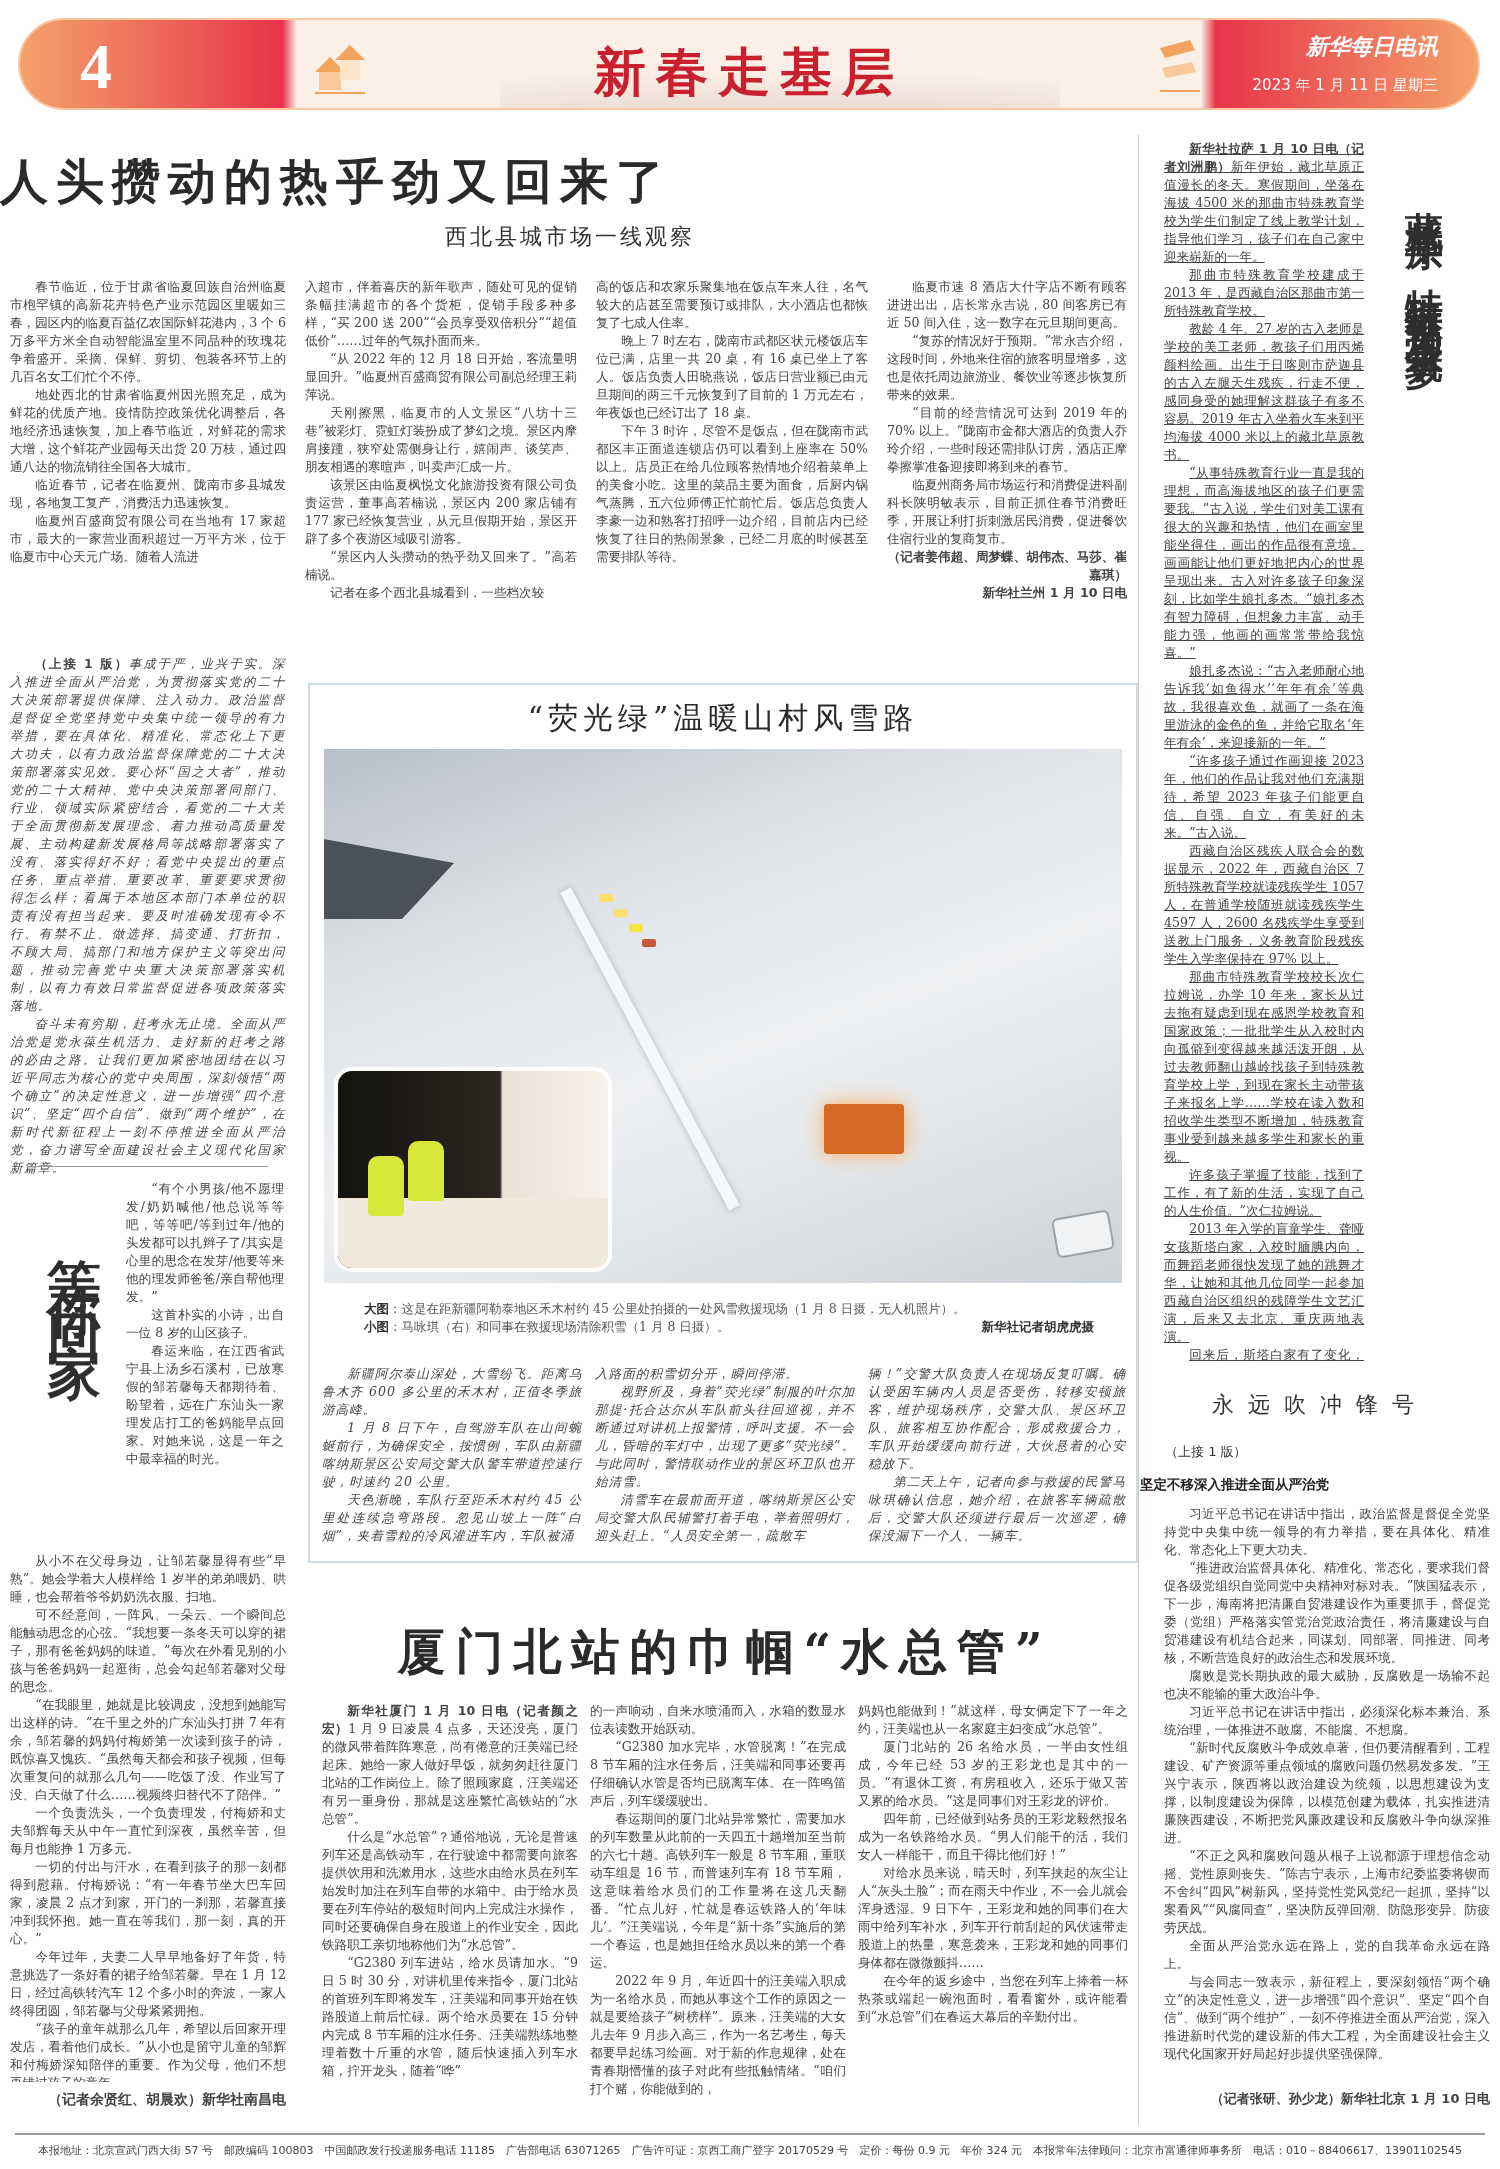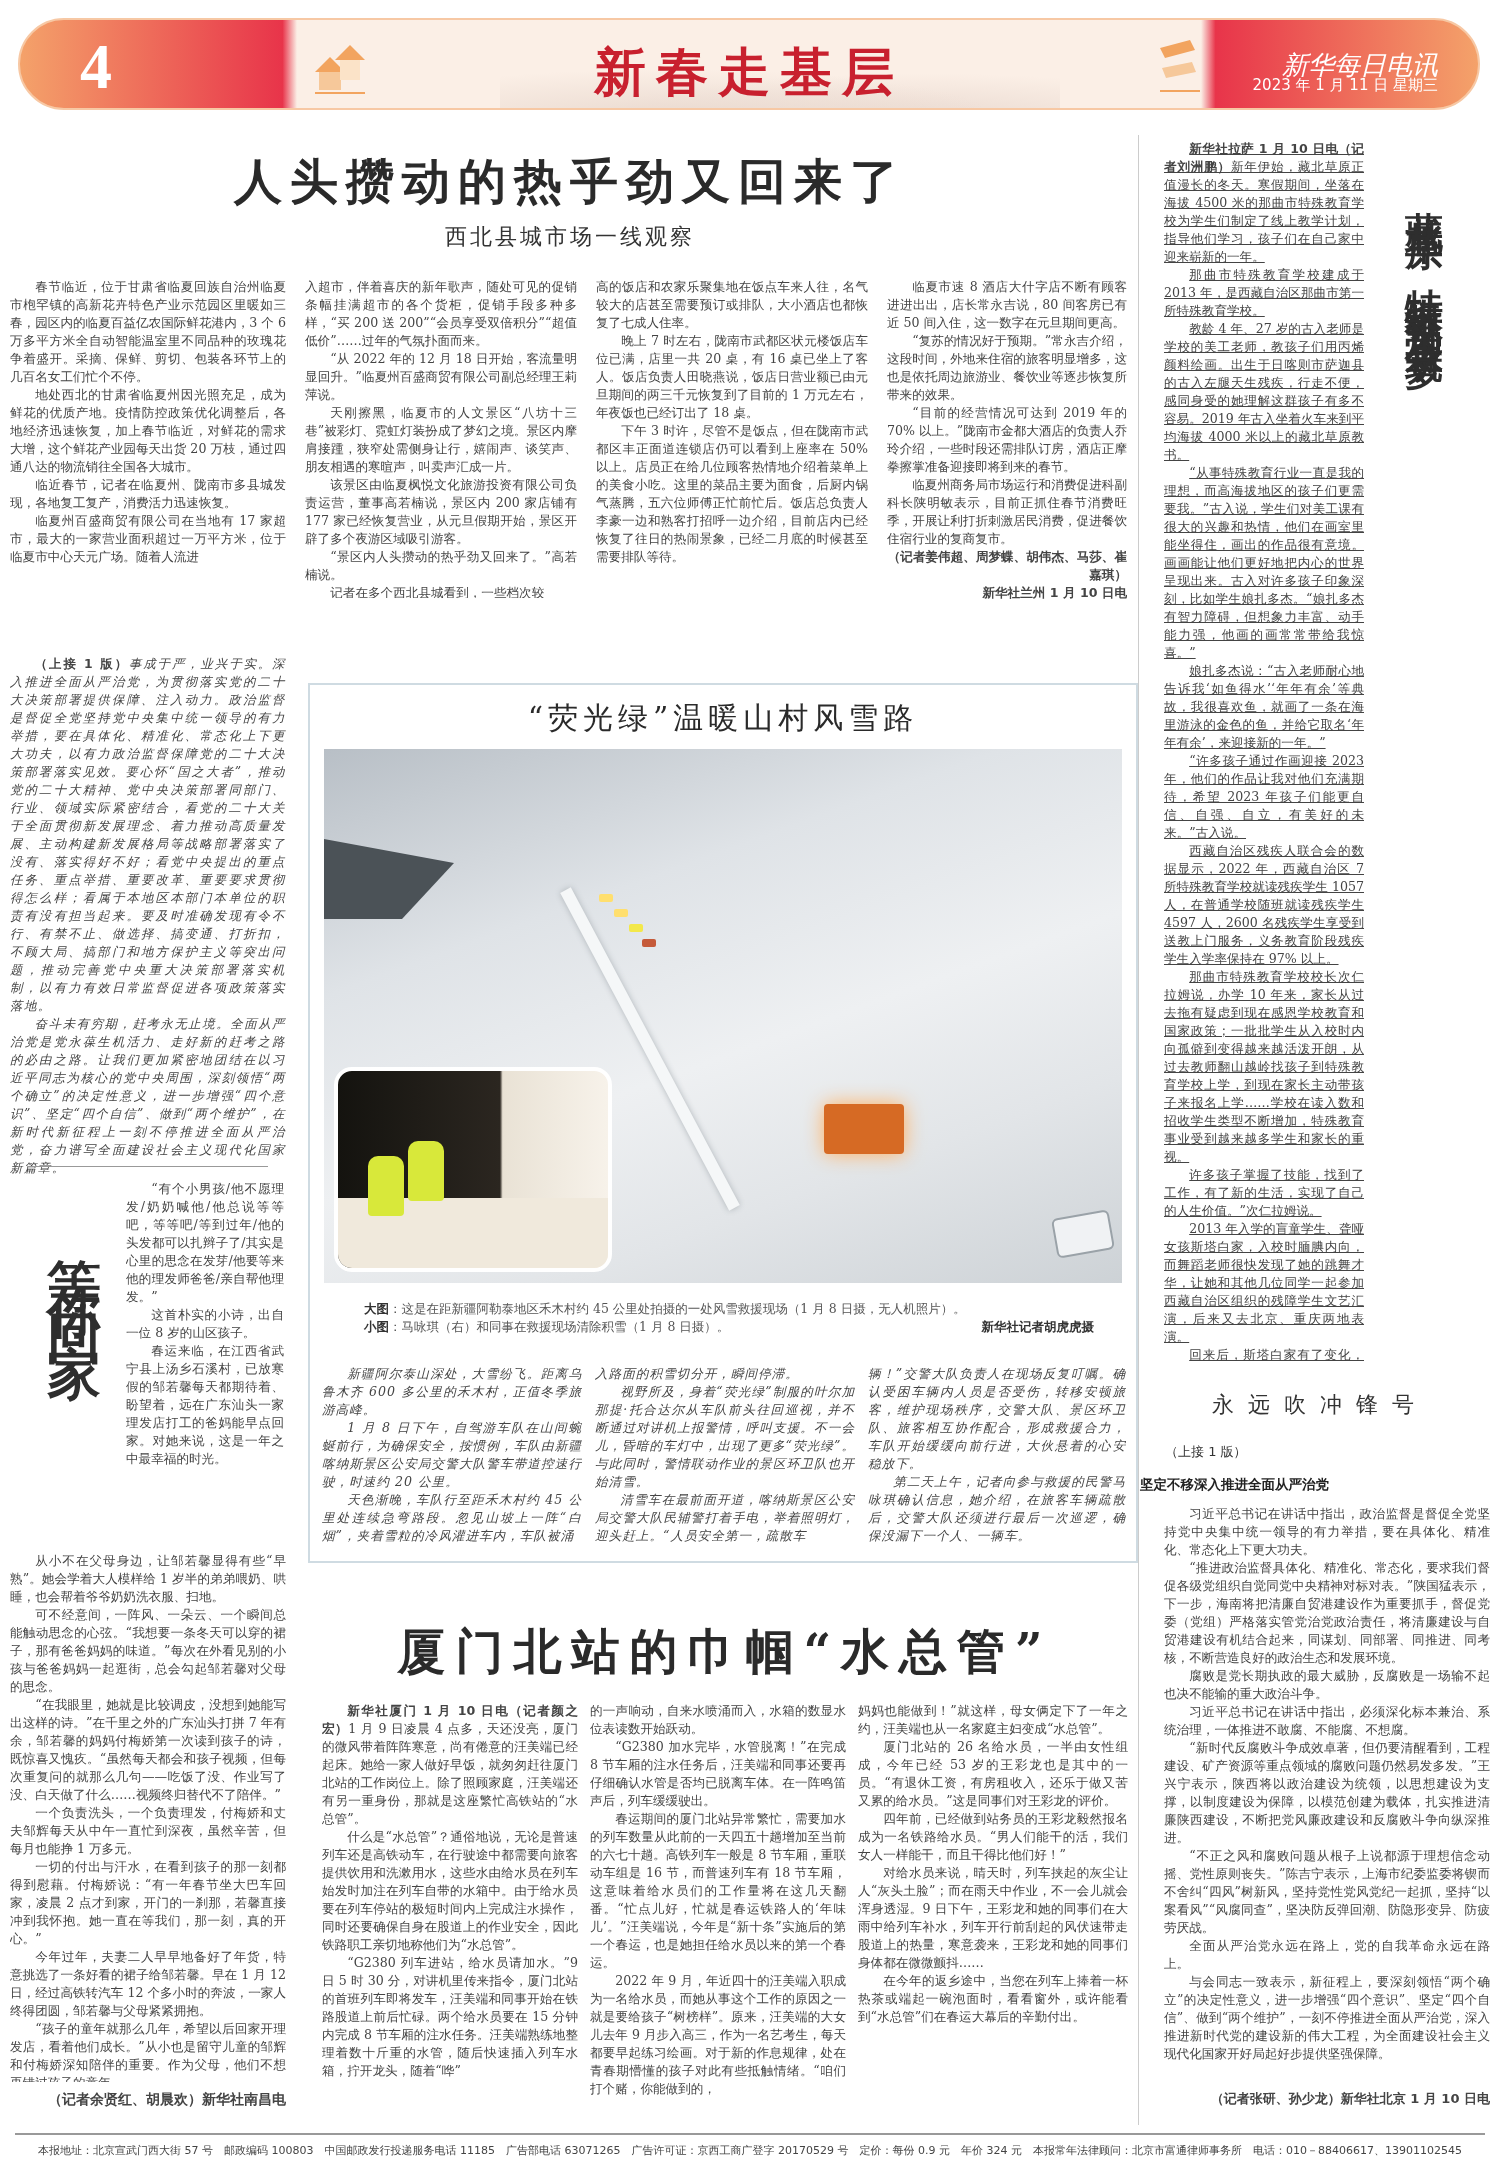--- a/index.html
+++ b/index.html
@@ -5,24 +5,24 @@
   * { box-sizing: border-box; margin: 0; padding: 0; }
   body { width: 1500px; height: 2169px; background: #ffffff; font-family: "DejaVu Serif", "Liberation Serif", serif; color: #333; position: relative; overflow: hidden; }
   .abs { position: absolute; }
   
   .masthead { left: 18px; top: 18px; width: 1462px; height: 92px; border-radius: 46px; background: linear-gradient(90deg, #f4a26a 0%, #e8344a 18%, #fbefe6 19%, #fbefe6 81%, #e8344a 82%, #f4a26a 100%); border: 2px solid #f7c8a4; overflow: hidden; }
   .masthead .page-num { position: absolute; left: 60px; top: 10px; font-size: 64px; font-weight: bold; color: #fff; font-family: "Liberation Serif", serif; }
   .masthead .section { position: absolute; left: 0; right: 0; top: 18px; text-align: center; font-size: 52px; font-weight: bold; color: #c8202e; letter-spacing: 10px; font-family: "DejaVu Serif", serif; }
   .masthead .mountains { position: absolute; left: 480px; top: 40px; width: 560px; height: 60px; background: radial-gradient(ellipse at 30% 100%, #e9d9cf 0%, transparent 60%), radial-gradient(ellipse at 75% 100%, #eadad1 0%, transparent 55%); }
   .masthead .house { position: absolute; left: 290px; top: 22px; width: 60px; height: 55px; }
   .masthead .scroll { position: absolute; left: 1130px; top: 18px; width: 60px; height: 60px; }
-  .masthead .brand { position: absolute; right: 40px; top: 28px; color: #fff; font-size: 26px; font-weight: normal; font-style: italic; font-family: "DejaVu Sans", sans-serif; }
+  .masthead .brand { position: absolute; right: 40px; top: 12px; color: #fff; font-size: 22px; font-weight: bold; font-style: italic; font-family: "DejaVu Sans", sans-serif; }
   .masthead .date { position: absolute; right: 40px; top: 56px; color: #fff; font-size: 15px; font-family: "DejaVu Sans", sans-serif; }
 
-  .headline-main { left: 0; top: 150px; width: 1140px; text-align: center; font-size: 48px; font-weight: bold; color: #2a2a2a; letter-spacing: 8px; font-family: Liberation Serif, serif; }
+  .headline-main { left: 0; top: 150px; width: 1140px; font-size: 48px; font-weight: bold; color: #2a2a2a; letter-spacing: 8px; font-family: Liberation Serif, serif; }
   .subhead-main { left: 0; top: 222px; width: 1140px; text-align: center; font-size: 22px; color: #333; letter-spacing: 3px; font-family: "DejaVu Sans", sans-serif; }
 
   .col { position: absolute; font-size: 12.6px; line-height: 18px; color: #444; text-align: justify; overflow: hidden; font-family: "DejaVu Serif", serif; }
   .col p { text-indent: 2em; }
   .col .lead { font-weight: bold; font-family: "DejaVu Sans", sans-serif; }
   .col .credit { text-align: right; font-weight: bold; font-family: "DejaVu Sans", sans-serif; text-indent: 0; }
   .kai { font-family: "DejaVu Serif", serif; font-style: italic; }
 
   .vert-title { position: absolute; writing-mode: vertical-rl; font-weight: bold; color: #2e2e2e; font-family: "DejaVu Serif", serif; }
 

